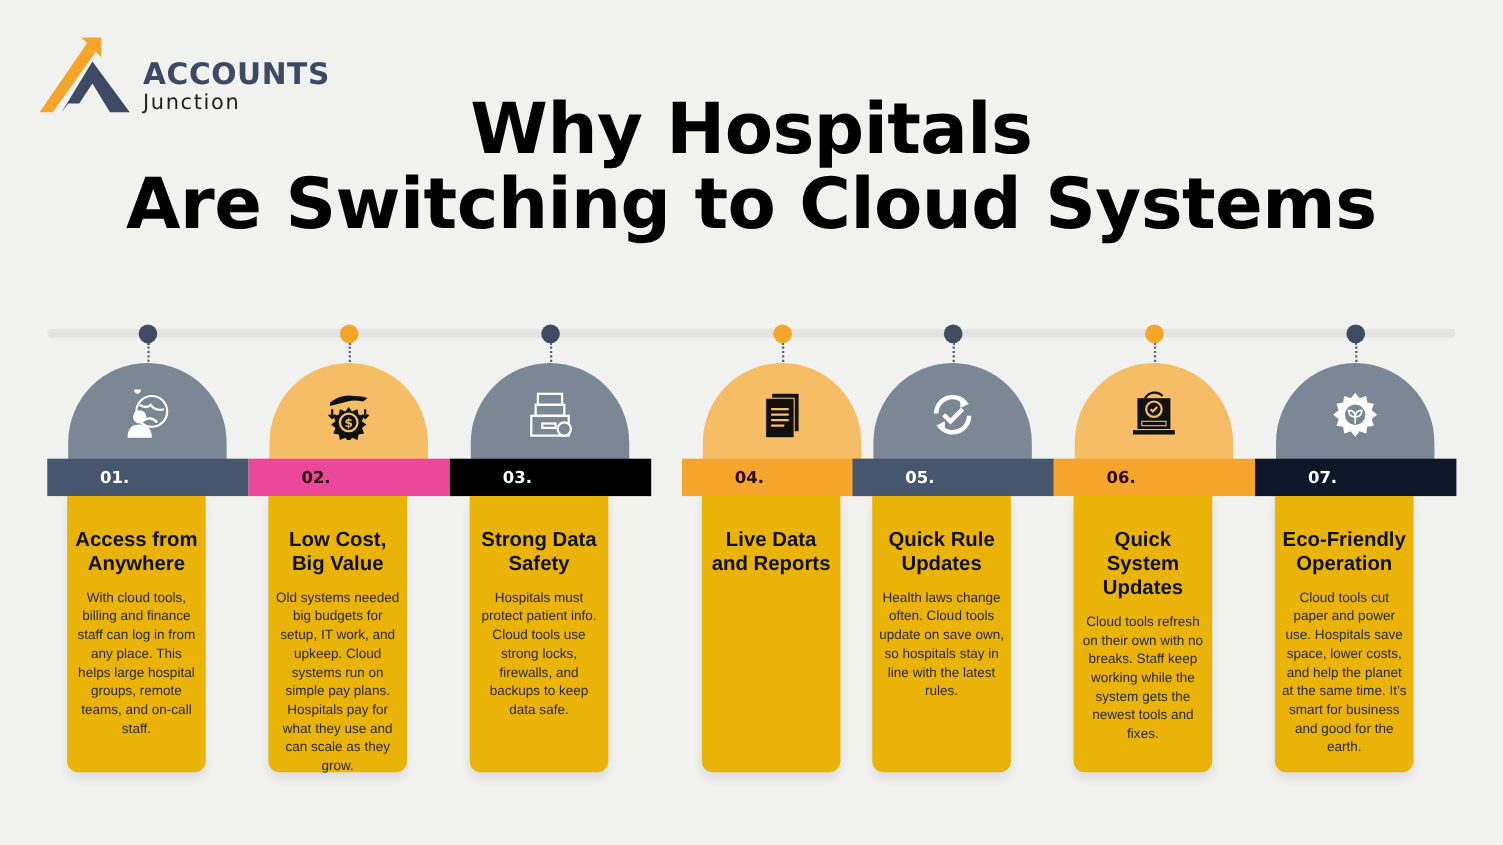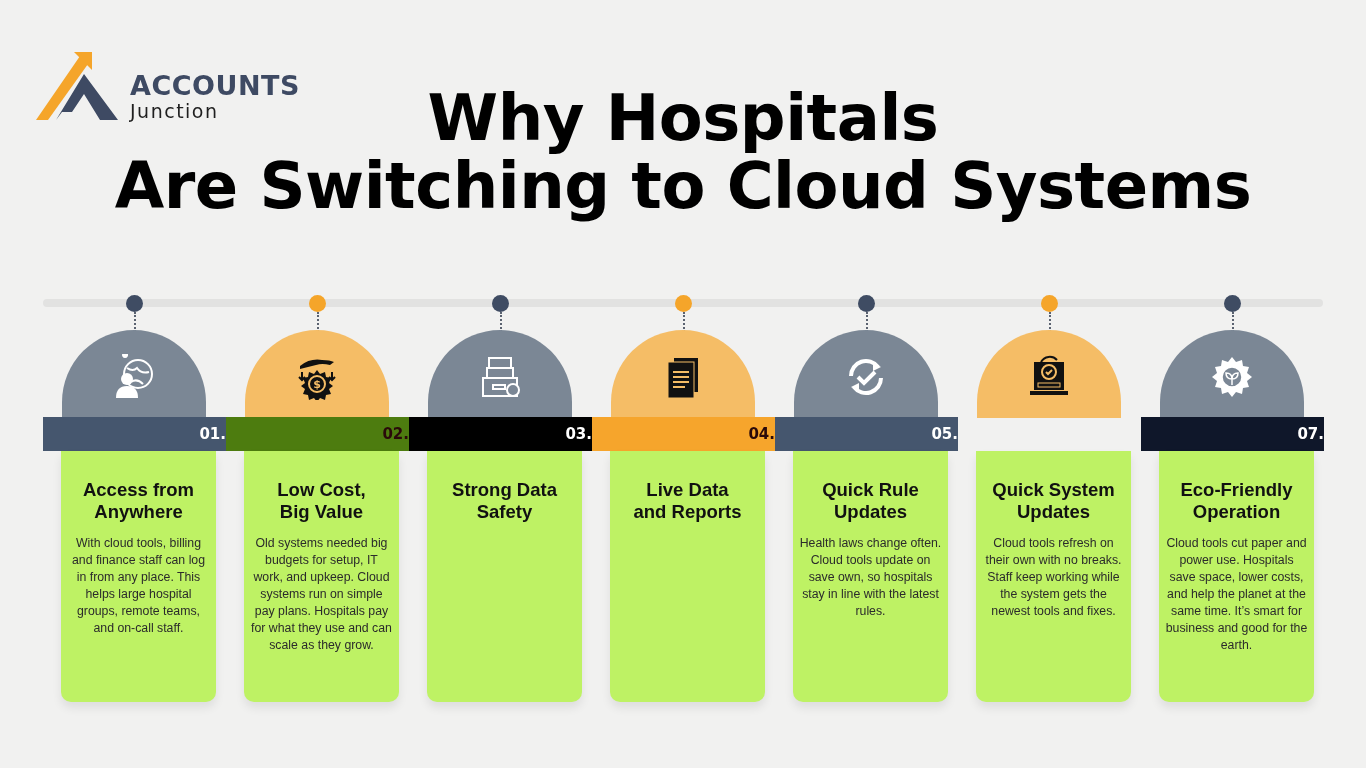--- a/index.html
+++ b/index.html
@@ -3,21 +3,21 @@
 <meta charset="utf-8">
 <style>
   * { box-sizing: border-box; margin: 0; padding: 0; }
   html, body { width: 1366px; height: 768px; overflow: hidden; }
   body {
     background: #f1f1f0;
     font-family: "Liberation Sans", sans-serif;
     position: relative;
     color: #1a1a1a;
   }
-  .logo { position: absolute; left: 34px; top: 50px; width: 260px; height: 72px; }
+  .logo { position: absolute; left: 34px; top: 32px; width: 260px; height: 72px; }
   .logo svg { position: absolute; left: 0; top: 0; }
   .logo-title {
     position: absolute; left: 96px; top: 20px;
     font-family: "DejaVu Sans", sans-serif; font-weight: bold;
     font-size: 27px; color: #3e4a63; letter-spacing: 0.5px;
   }
   .logo-sub {
     position: absolute; left: 96px; top: 50px;
     font-family: "DejaVu Sans", sans-serif;
     font-size: 19px; color: #1f1f1f; letter-spacing: 1.5px;
@@ -42,26 +42,26 @@
     position: absolute; top: 17px; left: 91px; width: 0; height: 20px;
     border-left: 2px dotted #5a6270;
   }
   .dome {
     position: absolute; top: 35px; left: 19px; width: 144px; height: 88px;
     border-radius: 72px 72px 0 0;
   }
   .dome .icon { position: absolute; left: 50%; top: 24px; transform: translateX(-50%); width: 46px; height: 46px; }
   .banner {
     position: absolute; top: 122px; left: 0; width: 183px; height: 34px;
-    display: flex; align-items: center; justify-content: flex-end;
-    font-family: "DejaVu Sans", sans-serif; font-weight: bold; font-size: 15px;
+    display: flex; align-items: center; justify-content: flex-start;
+    font-family: "DejaVu Sans", sans-serif; font-weight: bold; font-size: 15px; padding-left: 48px;
   }
   .card {
-    position: absolute; top: 156px; left: 18px; width: 155px; height: 251px;
-    background: #bef264; border-radius: 0 0 10px 10px;
+    position: absolute; top: 156px; left: 18px; width: 126px; height: 251px;
+    background: #eab308; border-radius: 0 0 10px 10px;
     box-shadow: 0 6px 10px rgba(0,0,0,0.08);
     text-align: center; padding: 28px 6px 0 6px;
   }
   .card-title {
     font-family: "Liberation Sans", sans-serif; font-weight: bold;
     font-size: 18.5px; line-height: 22px; color: #111;
     white-space: pre-line;
   }
   .card-text {
     margin-top: 12px;
@@ -116,21 +116,21 @@
     <div class="dot-stem"></div>
     <div class="dome" style="background:#f5bd66">
       <span class="icon"><svg viewBox="0 0 46 46" width="46" height="46">
             <path d="M6 12 q10-8 22-6 q8 0 12 2 l-4 3 q-8 -2-14 0 l-16 4z" fill="#111"></path>
             <path d="M23 16 l3 4 5-2 1 5 5 1-2 5 4 3-4 3 2 5-5 1-1 5-5-2-3 4-3-4-5 2-1-5-5-1 2-5-4-3 4-3-2-5 5-1 1-5 5 2z" fill="#111"></path>
             <circle cx="23" cy="30" r="8" fill="none" stroke="#f5bd66" stroke-width="2"></circle>
             <text x="23" y="34" font-size="11" text-anchor="middle" fill="#f5bd66" font-family="DejaVu Sans, sans-serif" font-weight="bold">$</text>
             <path d="M8 18 v8 M5 23 l3 3 3-3 M38 18 v8 M35 23 l3 3 3-3" stroke="#111" stroke-width="2" fill="none"></path>
           </svg></span>
     </div>
-    <div class="banner" style="background:#4d7c0f; color:#2a0a0a">
+    <div class="banner" style="background:#ec4899; color:#2a0a0a">
       <span>02.</span>
     </div>
     <div class="card">
       <div class="card-title">Low Cost,
 Big Value</div>
       <div class="card-text">Old systems needed big budgets for setup, IT work, and upkeep. Cloud systems run on simple pay plans. Hospitals pay for what they use and can scale as they grow.</div>
     </div>
     </div>
     <div class="col" style="left: 409px;">
     <div class="dot" style="background:#3f4c63"></div>
@@ -143,23 +143,24 @@
             <rect x="16" y="31" width="12" height="4" fill="none" stroke="#fff" stroke-width="2"></rect>
             <circle cx="36" cy="36" r="6" fill="#7b8795" stroke="#fff" stroke-width="2"></circle>
           </svg></span>
     </div>
     <div class="banner" style="background:#000000; color:#ffffff">
       <span>03.</span>
     </div>
     <div class="card">
       <div class="card-title">Strong Data
 Safety</div>
-    </div>
-    </div>
-    <div class="col" style="left: 592px;">
+      <div class="card-text">Hospitals must protect patient info. Cloud tools use strong locks, firewalls, and backups to keep data safe.</div>
+    </div>
+    </div>
+    <div class="col" style="left: 620px;">
     <div class="dot" style="background:#f5a52a"></div>
     <div class="dot-stem"></div>
     <div class="dome" style="background:#f5bd66">
       <span class="icon"><svg viewBox="0 0 46 46" width="46" height="46">
             <rect x="14" y="4" width="24" height="34" fill="#111"></rect>
             <rect x="8" y="8" width="26" height="36" fill="#111" stroke="#f5bd66" stroke-width="1"></rect>
             <path d="M13 18 h16 M13 23 h16 M13 28 h16 M13 33 h12" stroke="#f5bd66" stroke-width="2"></path>
           </svg></span>
     </div>
     <div class="banner" style="background:#f6a52c; color:#2a0a0a">
@@ -196,20 +197,23 @@
     <div class="dome" style="background:#f5bd66">
       <span class="icon"><svg viewBox="0 0 46 46" width="46" height="46">
             <rect x="8" y="8" width="30" height="28" fill="#111"></rect>
             <rect x="4" y="37" width="38" height="4" fill="#111"></rect>
             <circle cx="23" cy="18" r="7" fill="none" stroke="#f5bd66" stroke-width="2"></circle>
             <path d="M20 18 l2 2 4-4" stroke="#f5bd66" stroke-width="2" fill="none"></path>
             <rect x="12" y="29" width="22" height="4" fill="none" stroke="#f5bd66" stroke-width="1"></rect>
             <path d="M15 8 a10 10 0 0 1 16 -2" stroke="#111" stroke-width="2" fill="none"></path>
           </svg></span>
     </div>
+    <div class="banner" style="background:#f6a52c; color:#2a0a0a">
+      <span>06.</span>
+    </div>
     <div class="card">
       <div class="card-title">Quick System
 Updates</div>
       <div class="card-text">Cloud tools refresh on their own with no breaks. Staff keep working while the system gets the newest tools and fixes.</div>
     </div>
     </div>
     <div class="col" style="left: 1141px;">
     <div class="dot" style="background:#3f4c63"></div>
     <div class="dot-stem"></div>
     <div class="dome" style="background:#7b8795">

